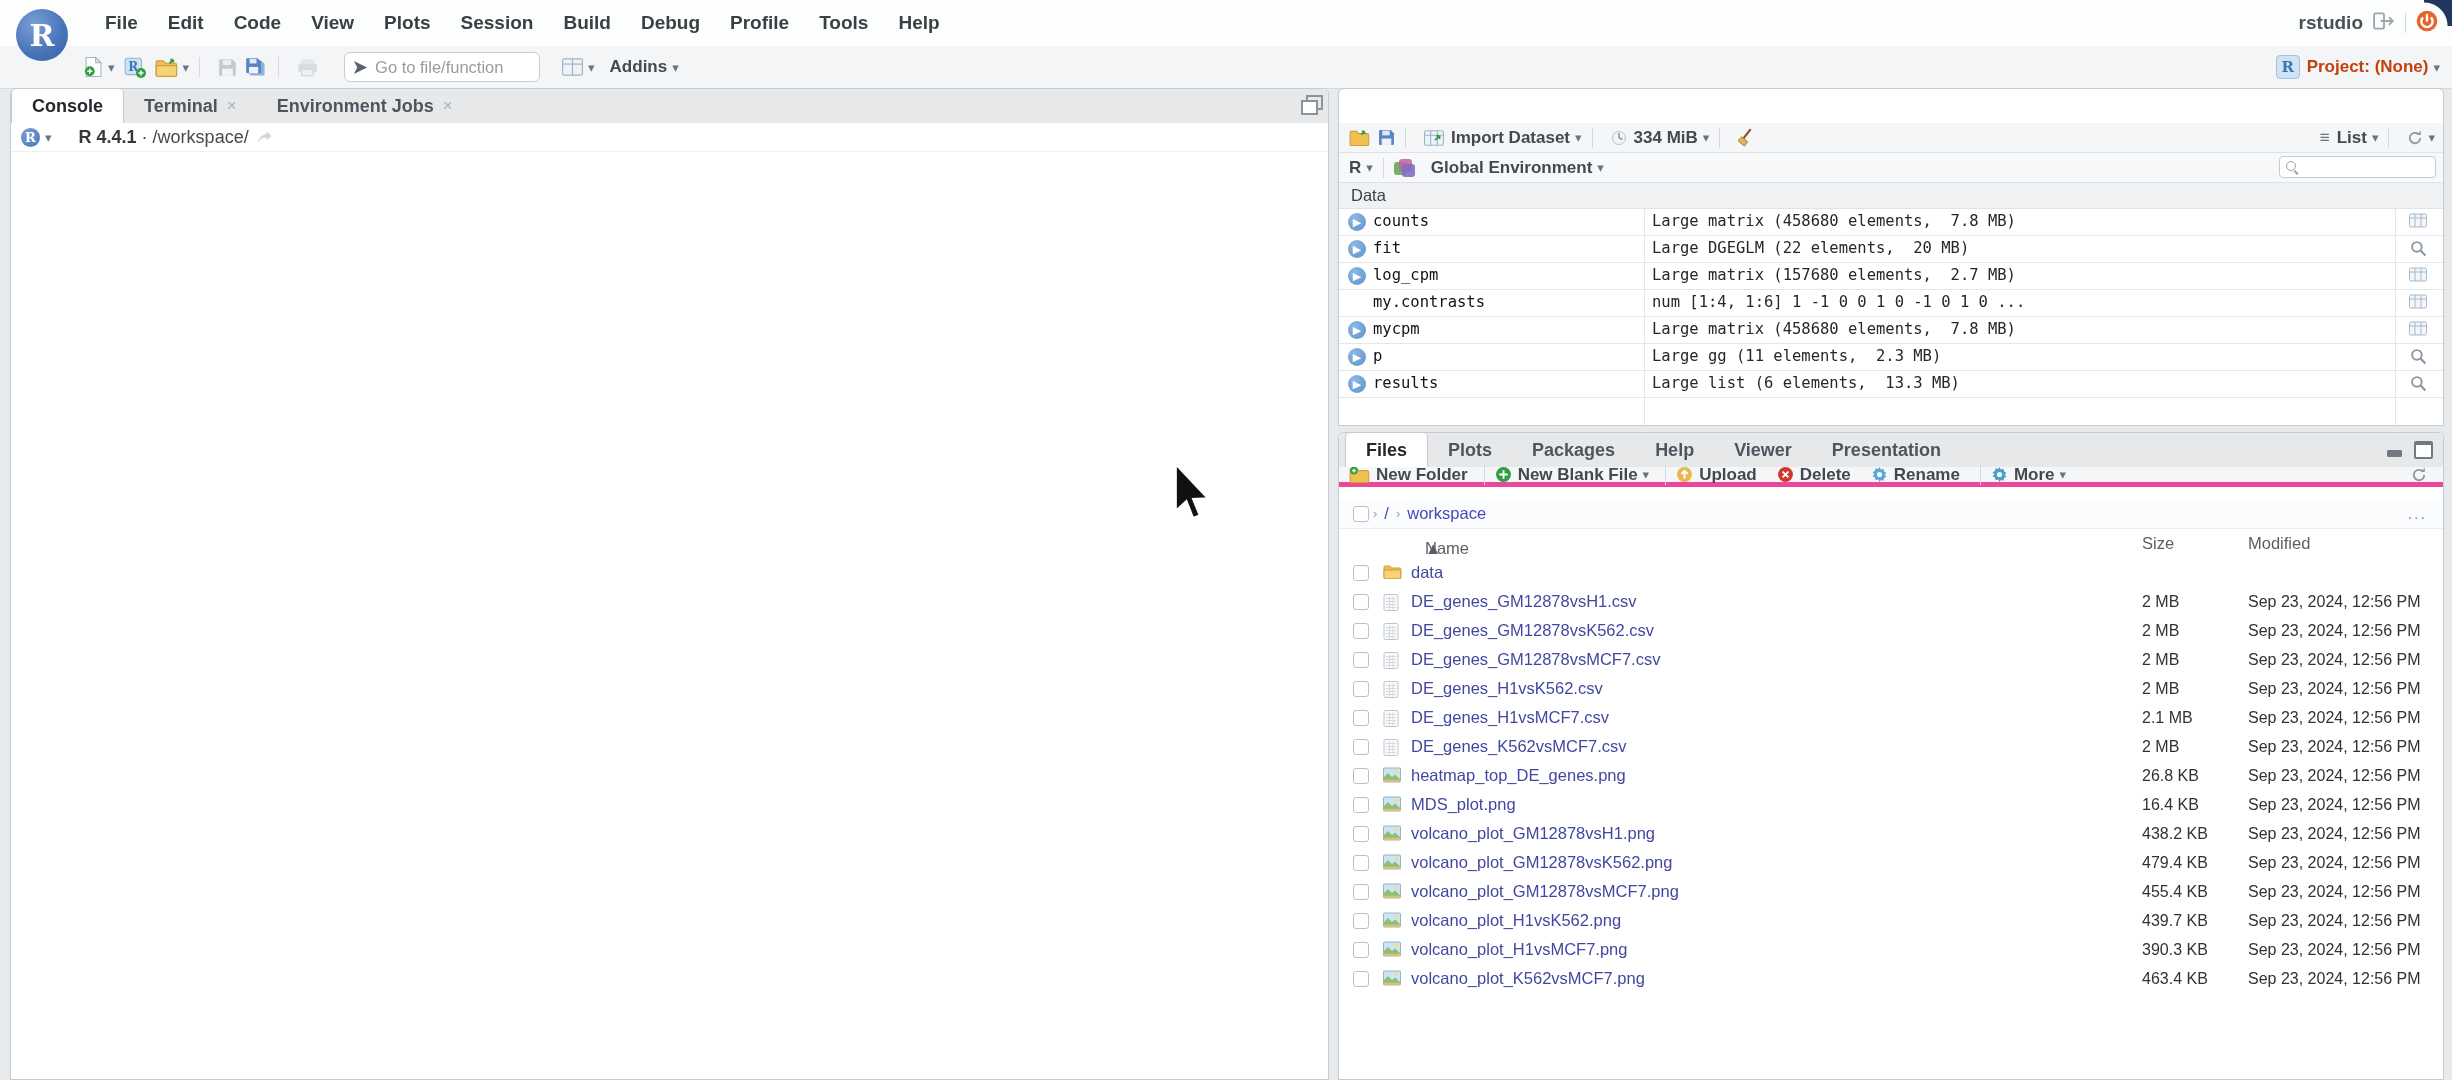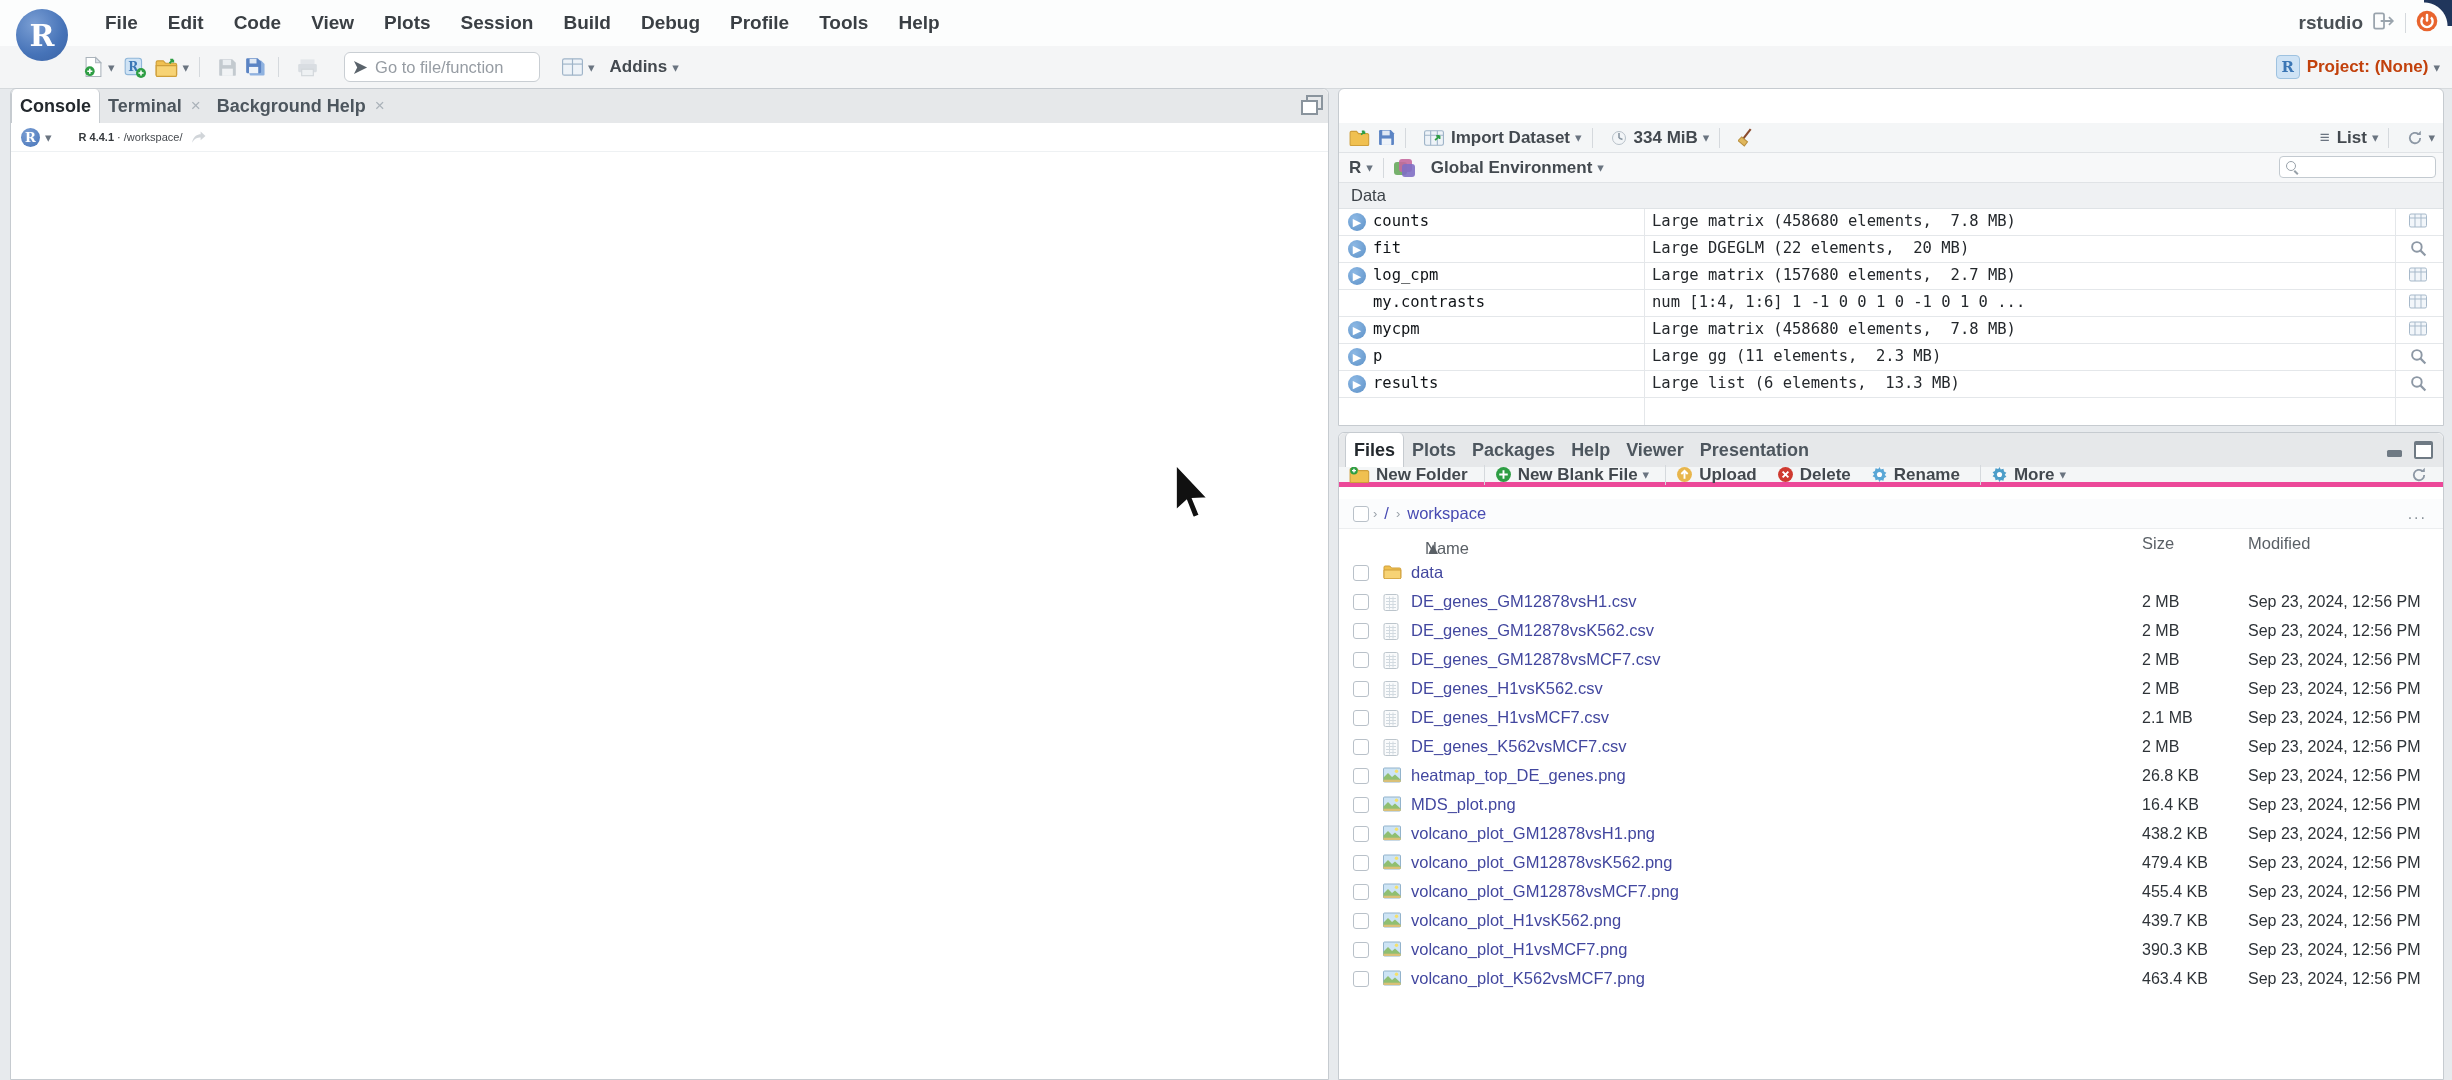--- a/index.html
+++ b/index.html
@@ -37,41 +37,41 @@
          display:flex;align-items:center;justify-content:center;}
   .corner{position:absolute;top:0;right:0;width:28px;height:26px;z-index:50;
           background:radial-gradient(circle at 0% 100%, rgba(0,0,0,0) 23px, #20365c 24px);}
 
   
   .panel{position:absolute;background:#fff;border:1px solid #c6cbd0;border-radius:6px 6px 0 0;
          overflow:hidden;box-sizing:border-box;}
   .tabbar{position:absolute;left:0;top:0;right:0;height:34px;background:#e6e8ea;
           border-bottom:1px solid #c6cbd0;display:flex;border-radius:6px 6px 0 0;}
   .tabs{display:flex;height:34px;}
-  .tab{display:flex;align-items:center;height:34px;padding:0 8px;font-size:18px;font-weight:600;
+  .tab{display:flex;align-items:center;height:34px;padding:0 20px;font-size:18px;font-weight:600;
        color:#4d565e;box-sizing:border-box;cursor:default;}
   .tab[data-active="true"]{background:#fff;border-left:1px solid #c6cbd0;border-right:1px solid #c6cbd0;
        border-radius:5px 5px 0 0;color:#23282d;position:relative;z-index:2;}
   .tab-close{display:none;margin-left:9px;color:#aab2b9;font-size:17px;font-weight:400;}
   .tab[data-closable="true"] .tab-close{display:inline;}
   .panel-btns{position:absolute;right:10px;top:0;height:34px;display:flex;align-items:center;gap:12px;z-index:3;}
   .i-min{width:15px;height:7px;background:#6f7a84;border-radius:1.5px;margin-top:7px;}
   .i-max{width:15px;height:12px;border:2px solid #6f7a84;border-top-width:4px;background:#fff;border-radius:2px;}
   .i-restore{position:relative;width:13px;height:11px;border:2px solid #8a949d;background:#fff;margin-top:3px;}
   .i-restore::before{content:"";position:absolute;left:3px;top:-7px;width:13px;height:11px;
       border:2px solid #8a949d;background:transparent;z-index:-1;}
 
   
   #console-panel{left:10px;top:88px;width:1319px;height:992px;}
   .console-header{position:absolute;left:0;top:34px;right:0;height:28px;background:#ffffff;
       border-bottom:1px solid #eef1f3;display:flex;align-items:center;padding-left:10px;z-index:4;}
   .rmini{width:19px;height:19px;border-radius:50%;background:radial-gradient(circle at 35% 30%,#7b9fd4,#4673b8);
       color:#fff;font-family:"DejaVu Serif",serif;font-size:13px;font-weight:bold;
       display:flex;align-items:center;justify-content:center;}
-  .console-header .meta{font-size:11px;color:#35393d;margin-left:8px;padding-left:19px;}
+  .console-header .meta{font-size:18px;color:#35393d;margin-left:8px;padding-left:19px;}
   .console-header .meta b{font-weight:600;}
   .console-header .cwd{color:#45494e;}
   .clines{position:absolute;left:18px;top:50px;right:0;z-index:1;}
   .cline{white-space:pre;font-family:"DejaVu Sans Mono",monospace;font-size:16px;line-height:22px;color:#3c44bc;}
   .cline[data-type="out"]{color:#151515;}
 
   
   #env-panel{left:1338px;top:88px;width:1106px;height:338px;}
   .env-toolbar{position:absolute;left:0;top:34px;right:0;height:30px;background:#f4f6f7;
       border-bottom:1px solid #e0e3e6;display:flex;align-items:center;padding:0 8px;box-sizing:border-box;}
@@ -264,21 +264,21 @@
 
       <div class="tab" data-active="true">
             <span>Console</span>
 
           </div>
           <div class="tab" data-closable="true">
             <span>Terminal</span>
             <span class="tab-close">×</span>
           </div>
           <div class="tab" data-closable="true">
-            <span>Background Help</span>
+            <span>Environment Jobs</span>
             <span class="tab-close">×</span>
           </div>
         </div>
       <div class="panel-btns">
         <span class="i-restore"></span>
       </div>
     </div>
     <div class="console-header">
       <span class="rmini">R</span>
       <span class="caret">▾</span>

